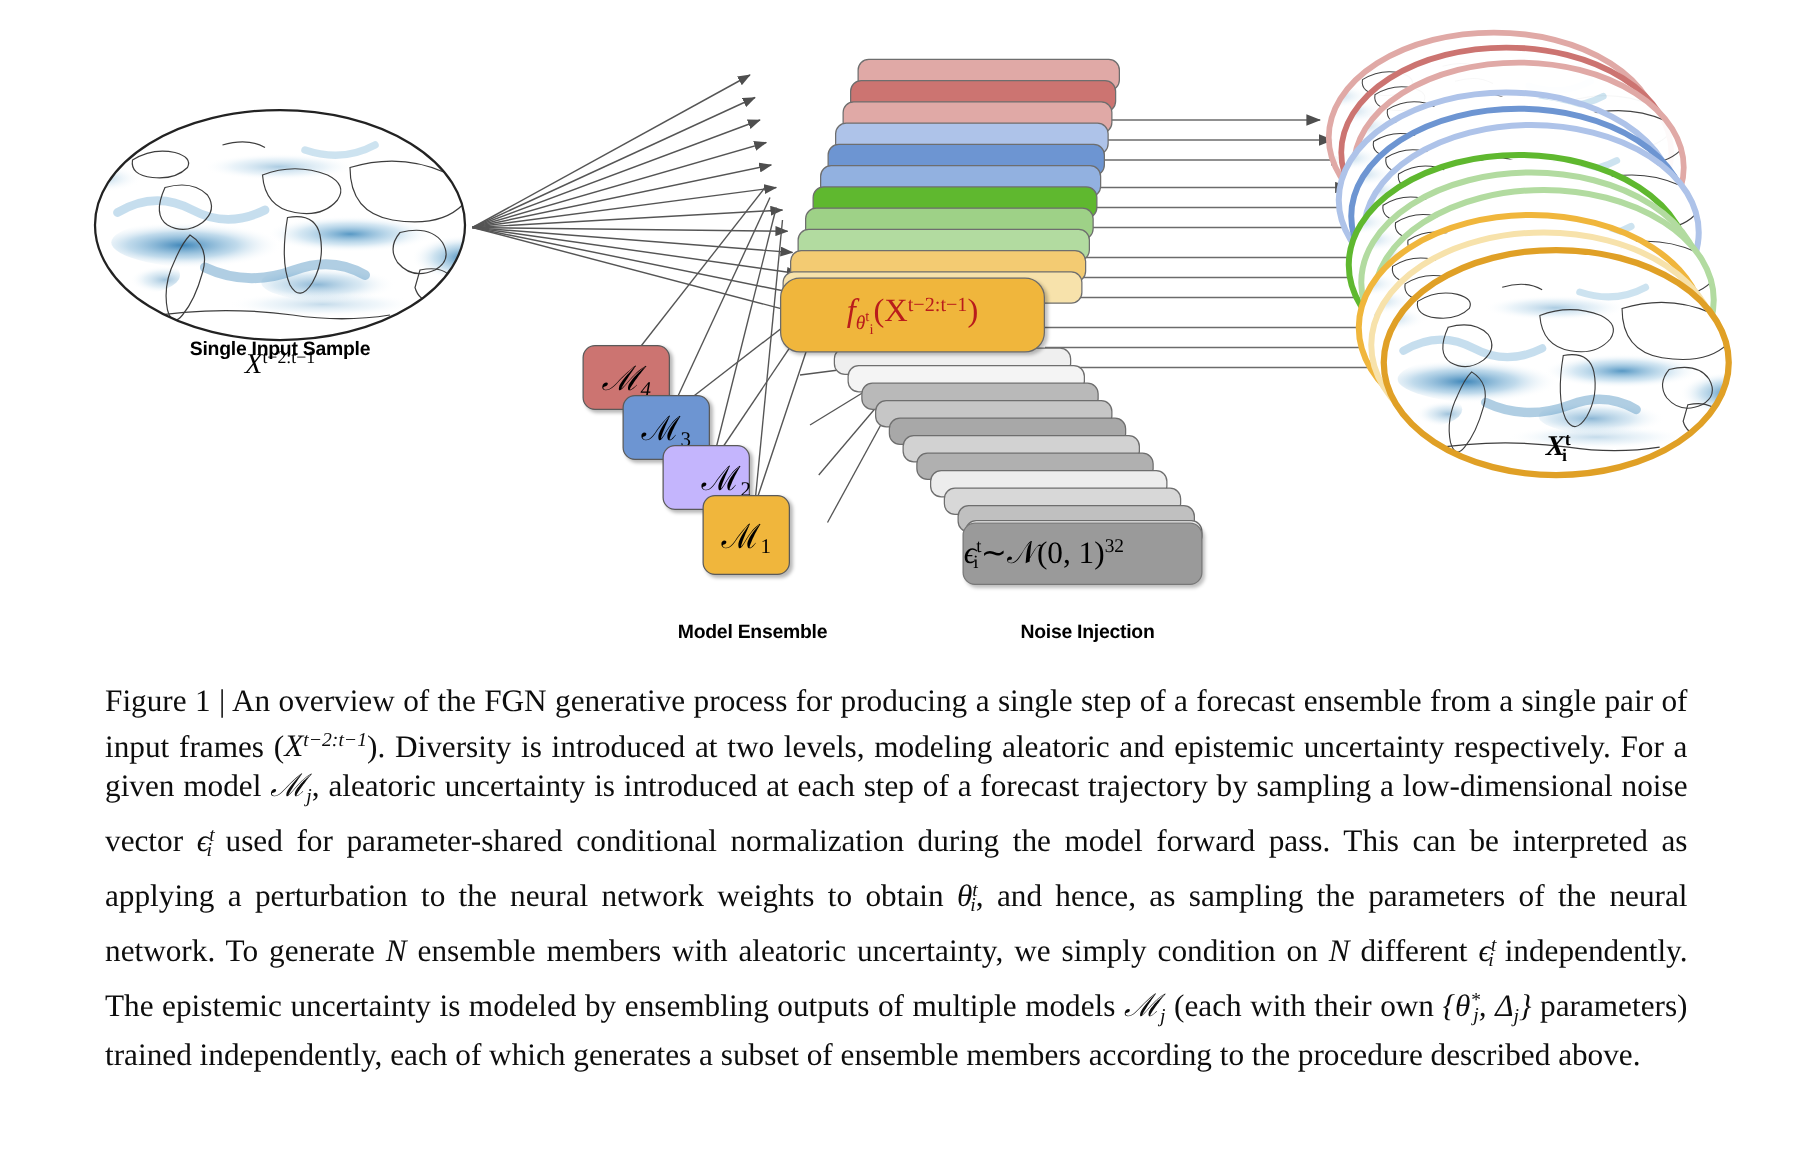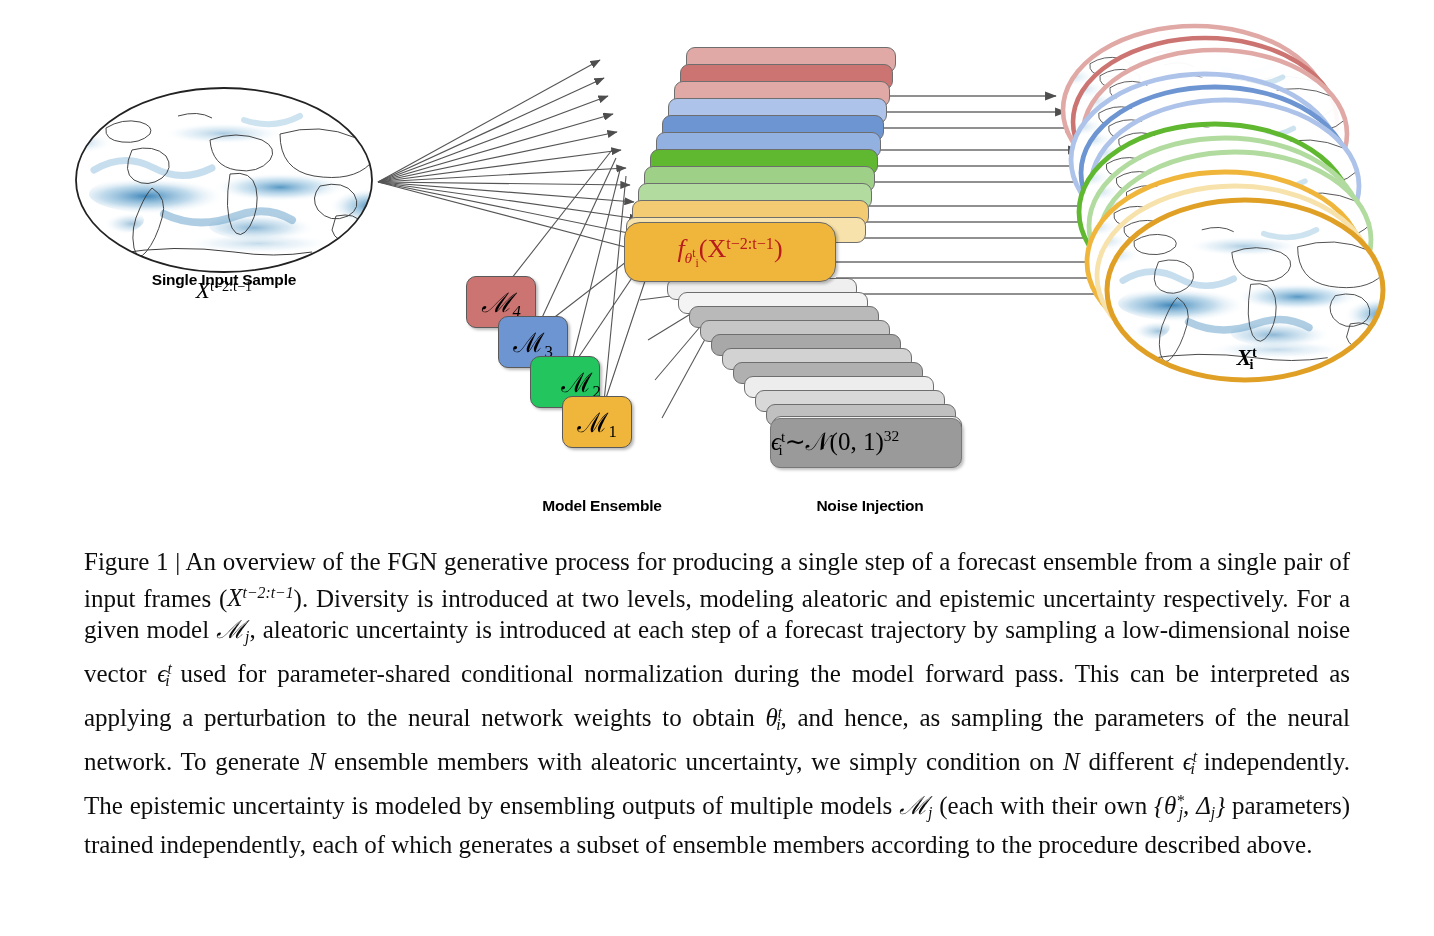--- a/index.html
+++ b/index.html
@@ -314,26 +314,26 @@
     <div class="mbox" style="left:466px;top:276px;width:70px;height:52px;background:#cc7471;font-style:italic;">
       <span>
         <span class="cal">ℳ</span><sub style="font-size:0.62em;vertical-align:-0.28em;">4</sub>
       </span>
     </div>
     <div class="mbox" style="left:498px;top:316px;width:70px;height:52px;background:#6d95d2;">
       <span>
         <span class="cal">ℳ</span><sub style="font-size:0.62em;vertical-align:-0.28em;">3</sub>
       </span>
     </div>
-    <div class="mbox" style="left:530px;top:356px;width:70px;height:52px;background:#22c55e;padding-left:32px;">
+    <div class="mbox" style="left:530px;top:356px;width:70px;height:52px;background:#c4b5fd;padding-left:32px;">
       <span>
         <span class="cal">ℳ</span><sub style="font-size:0.62em;vertical-align:-0.28em;">2</sub>
       </span>
     </div>
-    <div class="mbox" style="left:562px;top:396px;width:70px;height:52px;background:#f0b63c;">
+    <div class="mbox" style="left:562px;top:396px;width:70px;height:64px;background:#f0b63c;">
       <span>
         <span class="cal">ℳ</span><sub style="font-size:0.62em;vertical-align:-0.28em;">1</sub>
       </span>
     </div>
 
     <div class="lbl" style="left:104px;top:255px;width:240px;">Single Input Sample</div>
     <div class="math" style="left:104px;top:278px;width:240px;">
       <span style="font-style:italic;">X</span><sup>t−2:t−1</sup>
     </div>
 

